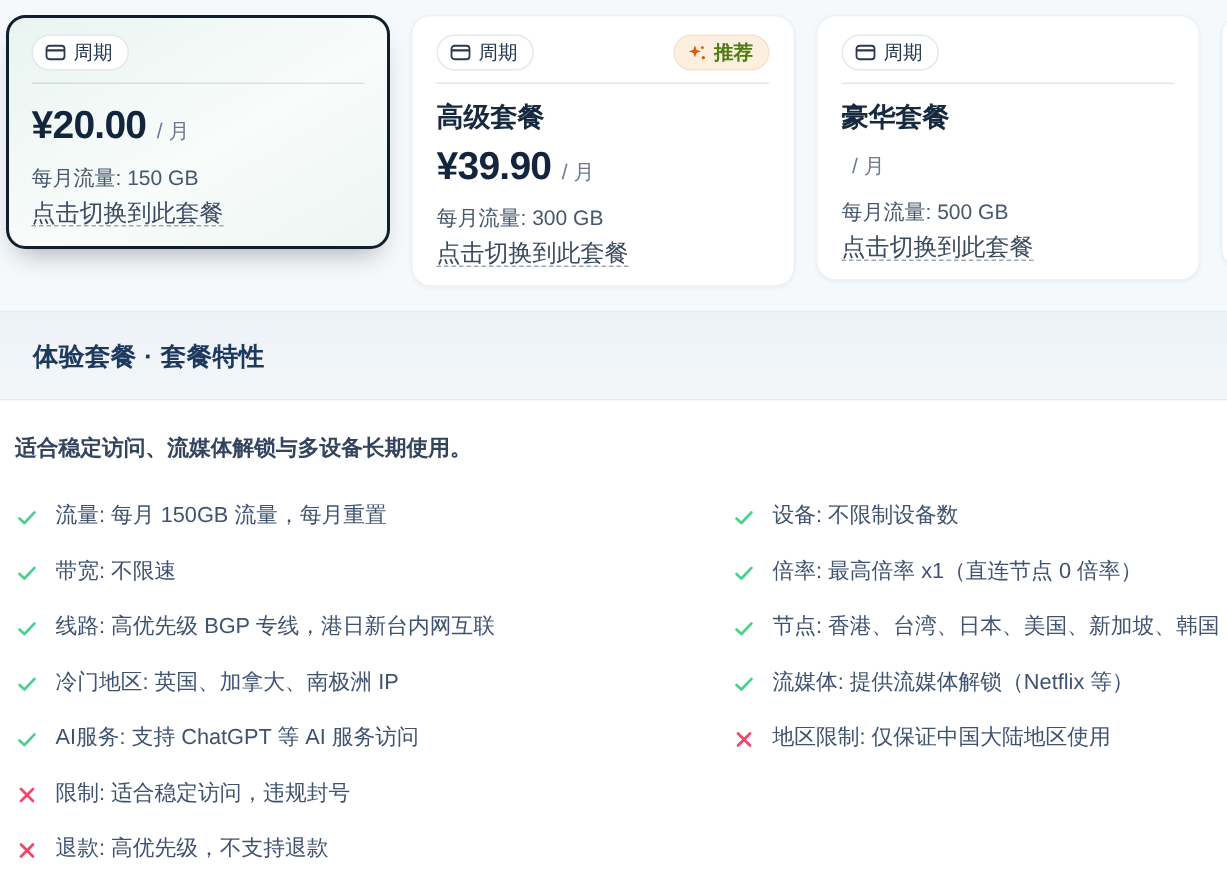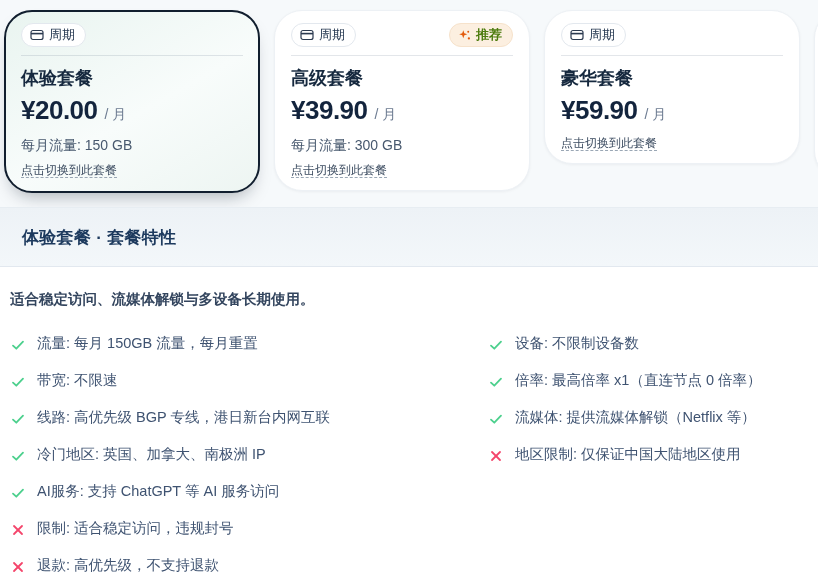--- a/index.html
+++ b/index.html
@@ -16,21 +16,21 @@
     background: #f6f9fb;
     padding: 10px 0 0 4px;
     overflow: hidden;
   }
   .cards-row { display: flex; gap: 14px; align-items: flex-start; width: 1200px; }
   .card {
     width: 256px;
     flex: 0 0 256px;
     background: #ffffff;
     border: 1px solid #edf1f5;
-    border-radius: 28px;
+    border-radius: 13px;
     padding: 12px 16px;
     box-shadow: 0 1px 3px rgba(15,23,42,.05);
     cursor: pointer;
   }
   .card.selected {
     border: 2px solid #111e2e;
     background: linear-gradient(150deg, #e9f4f0 0%, #f8fcfb 55%, #edf5f2 100%);
     box-shadow: 0 10px 18px -8px rgba(10,20,35,.35);
     padding: 11px 15px 13px;
   }
@@ -55,21 +55,21 @@
     font-weight: 700;
   }
   .card-divider { border: none; border-top: 1px solid rgba(100,116,139,.18); margin: 0 0 10px; }
 
   .plan-name { font-size: 18px; font-weight: 700; color: #16293f; line-height: 24px; margin-bottom: 3px; }
   .price-row { display: flex; align-items: baseline; line-height: 34px; margin-bottom: 4px; }
   .price { font-size: 26px; font-weight: 700; color: #13243d; letter-spacing: -0.5px; }
   .period { font-size: 14px; color: #6b7a90; margin-left: 7px; }
   .traffic { font-size: 14px; color: #47586e; line-height: 20px; margin-bottom: 7px; }
   .switch-link {
-    font-size: 12px; color: #3a4a5f; line-height: 16px; width: fit-content;
+    font-size: 16px; color: #3a4a5f; line-height: 16px; width: fit-content;
     text-decoration: underline dashed #9aa7b5 1px;
     text-underline-offset: 3px;
     cursor: pointer;
   }
 
   
   .section-header {
     height: 60px;
     background: linear-gradient(180deg, #edf2f6, #f3f7fa);
     border-top: 1px solid #e7edf2;
@@ -99,21 +99,20 @@
       <span class="badge">
         <svg width="14" height="12" viewBox="0 0 14 12">
           <rect x="1" y="1.5" width="12" height="9" rx="2" fill="none" stroke="#2b3a50" stroke-width="1.2"></rect>
           <line x1="1" y1="4.6" x2="13" y2="4.6" stroke="#2b3a50" stroke-width="1.6"></line>
         </svg>
         <span>周期</span>
       </span>
 
     </div>
     <hr class="card-divider">
-    <div class="plan-name">体验套餐</div>
     <div class="price-row">
       <span class="price">¥20.00</span>
       <span class="period">/ 月</span>
     </div>
     <div class="traffic">
       <span>每月流量:</span>
       <span>150 GB</span>
     </div>
     <div class="switch-link">点击切换到此套餐</div>
   </div>
@@ -154,22 +153,25 @@
           <rect x="1" y="1.5" width="12" height="9" rx="2" fill="none" stroke="#2b3a50" stroke-width="1.2"></rect>
           <line x1="1" y1="4.6" x2="13" y2="4.6" stroke="#2b3a50" stroke-width="1.6"></line>
         </svg>
         <span>周期</span>
       </span>
 
     </div>
     <hr class="card-divider">
     <div class="plan-name">豪华套餐</div>
     <div class="price-row">
-      <span class="price">¥59.90</span>
       <span class="period">/ 月</span>
+    </div>
+    <div class="traffic">
+      <span>每月流量:</span>
+      <span>500 GB</span>
     </div>
     <div class="switch-link">点击切换到此套餐</div>
   </div>
       <div class="card partial"></div>
   </div>
 </div>
 
 <div class="section-header">
   <span class="section-title">体验套餐 · 套餐特性</span>
 </div>
@@ -263,20 +265,29 @@
     </span>
     <span>倍率: 最高倍率 x1（直连节点 0 倍率）</span>
   </div>
         <div class="feature-item">
     <span class="icon-box">
       <svg width="16" height="16" viewBox="0 0 16 16">
         <path d="M3 8.6 L6.3 11.7 L13 4.6" fill="none" stroke="#4cd08d" stroke-width="1.8" stroke-linecap="round" stroke-linejoin="round"></path>
       </svg>
 
     </span>
+    <span>节点: 香港、台湾、日本、美国、新加坡、韩国</span>
+  </div>
+        <div class="feature-item">
+    <span class="icon-box">
+      <svg width="16" height="16" viewBox="0 0 16 16">
+        <path d="M3 8.6 L6.3 11.7 L13 4.6" fill="none" stroke="#4cd08d" stroke-width="1.8" stroke-linecap="round" stroke-linejoin="round"></path>
+      </svg>
+
+    </span>
     <span>流媒体: 提供流媒体解锁（Netflix 等）</span>
   </div>
         <div class="feature-item">
     <span class="icon-box">
 
       <svg width="14" height="14" viewBox="0 0 14 14">
         <line x1="3" y1="3" x2="11" y2="11" stroke="#f4456b" stroke-width="1.8" stroke-linecap="round"></line>
         <line x1="11" y1="3" x2="3" y2="11" stroke="#f4456b" stroke-width="1.8" stroke-linecap="round"></line>
       </svg>
     </span>

